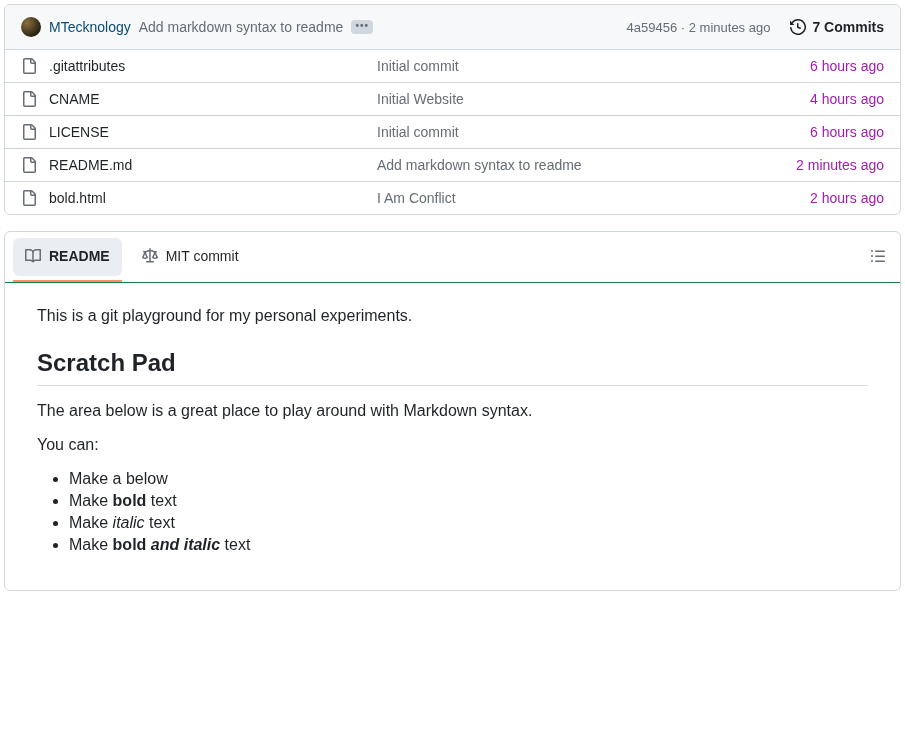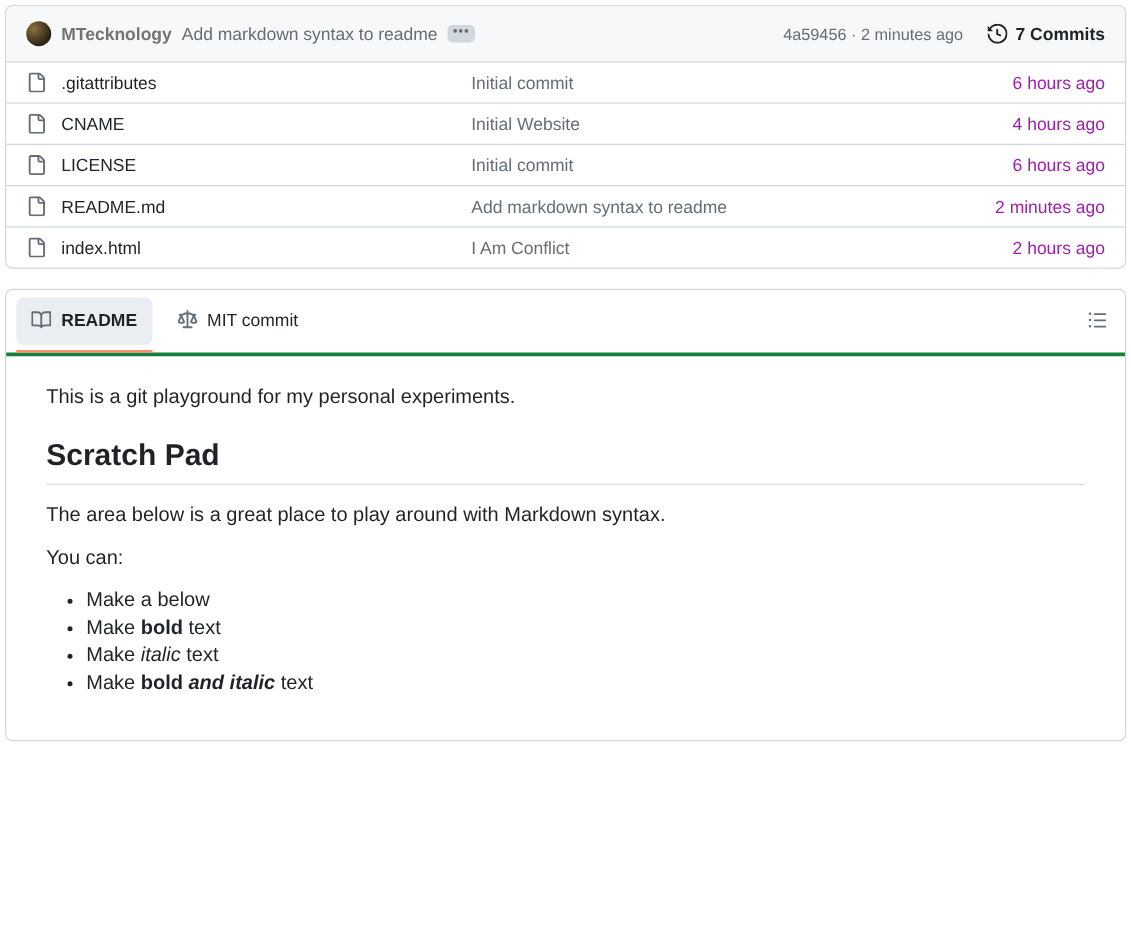--- a/index.html
+++ b/index.html
@@ -23,21 +23,21 @@
   background: #f6f8fa;
   border-bottom: 1px solid #d0d7de;
   gap: 8px;
 }
 .avatar {
   width: 20px; height: 20px;
   border-radius: 50%;
   background: radial-gradient(circle at 30% 30%, #8b6f3e, #2a2416 70%);
   flex-shrink: 0;
 }
-.author { font-weight: 700; color: #737373; }
+.author { font-weight: 400; color: #0c4a6e; }
 .commit-msg { color: #656d76; }
 .ellipsis-badge {
   background: #d0d7de;
   border-radius: 4px;
   width: 22px; height: 14px;
   display: inline-flex;
   align-items: center;
   justify-content: center;
   font-size: 10px;
   font-weight: 700;
@@ -79,21 +79,21 @@
 
 .readme-box {
   border: 1px solid #d0d7de;
   border-radius: 6px;
   margin-top: 16px;
 }
 .tabs {
   display: flex;
   align-items: center;
   padding: 0 8px;
-  border-bottom: 3px solid #15803d;
+  border-bottom: 1px solid #15803d;
   gap: 8px;
 }
 .tab {
   display: inline-flex;
   align-items: center;
   gap: 8px;
   padding: 10px 12px 12px;
   font-size: 14px;
   color: #1f2328;
   cursor: pointer;
@@ -205,21 +205,21 @@
         <a>README.md</a>
       </span>
       <span class="file-commit">Add markdown syntax to readme</span>
       <span class="file-time">2 minutes ago</span>
     </div>
     <div class="file-row">
       <span class="file-name">
         <svg class="icon" viewBox="0 0 16 16">
             <path d="M2 1.75C2 .784 2.784 0 3.75 0h6.586c.464 0 .909.184 1.237.513l2.914 2.914c.329.328.513.773.513 1.237v9.586A1.75 1.75 0 0 1 13.25 16h-9.5A1.75 1.75 0 0 1 2 14.25Zm1.75-.25a.25.25 0 0 0-.25.25v12.5c0 .138.112.25.25.25h9.5a.25.25 0 0 0 .25-.25V6h-2.75A1.75 1.75 0 0 1 9 4.25V1.5Zm6.75.062V4.25c0 .138.112.25.25.25h2.688l-.011-.013-2.914-2.914-.013-.011Z"></path>
           </svg>
-        <a>index.html</a>
+        <a>bold.html</a>
       </span>
       <span class="file-commit">I Am Conflict</span>
       <span class="file-time">2 hours ago</span>
     </div>
   </div>
 
   <div class="readme-box">
     <div class="tabs">
       <span class="tab active">
         <svg class="icon" viewBox="0 0 16 16">

